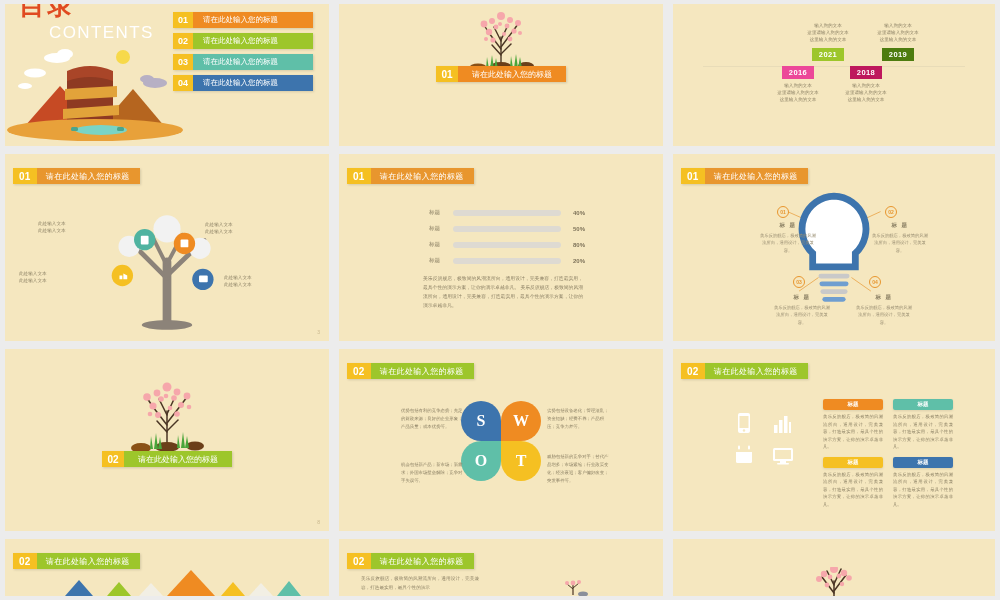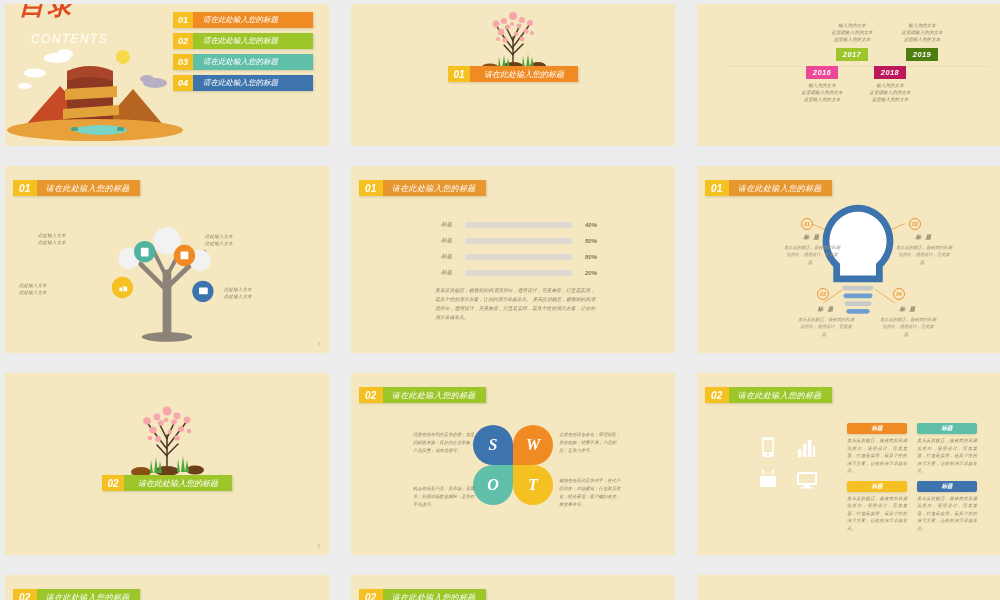--- a/index.html
+++ b/index.html
@@ -7,22 +7,21 @@
   body {
     background:#ececec;
     font-family:"Liberation Sans","DejaVu Sans",sans-serif;
   }
   .grid {
     position:relative;
     width:1000px; height:600px;
     display:grid;
     grid-template-columns:334px 334px 332px;
     grid-template-rows:150px 195px 190px 65px;
-    gap:12px;
-    font-style:italic;
+    gap:0;
   }
   .slide {
     position:relative;
     background:#f5e7bf;
     overflow:hidden;
     margin:4px 5px;
   }
   
   .hdr {
     position:absolute; left:8px; top:14px;
@@ -49,22 +48,22 @@
   }
   .pgnum { position:absolute; right:9px; bottom:6px; font-size:5px; color:#c9b88e; }
 
   
   .s1-title {
     position:absolute; left:14px; top:-12px;
     font-size:26px; font-weight:bold; color:#e04a20;
     letter-spacing:2px; line-height:1;
   }
   .s1-sub {
-    position:absolute; left:26px; top:19px;
-    font-size:12px; color:#ffffff; letter-spacing:1.4px;margin-top:9px;
+    position:absolute; left:44px; top:19px;
+    font-size:17px; color:#ffffff; letter-spacing:1.4px;
   }
   .s1-list { position:absolute; left:168px; top:8px; }
   .s1-row {
     display:flex; align-items:stretch; height:16px; margin-bottom:5px;
     filter:drop-shadow(1px 1px 1px rgba(0,0,0,.12));
   }
   .s1-row .n {
     background:#f5c022; color:#fff; font-size:9px; font-weight:bold;
     width:20px; display:flex; align-items:center; justify-content:center;
   }
@@ -260,21 +259,21 @@
       <div class="tl-year" style="background:#ec4899">2016</div>
       <div class="tl-txt" style="margin-top:3px">输入您的文本</div>
       <div class="tl-txt">这里请输入您的文本</div>
       <div class="tl-txt">这里输入您的文本</div>
     </div>
 
     <div class="tl-node" style="left:110px; top:18px">
       <div class="tl-txt">输入您的文本</div>
       <div class="tl-txt">这里请输入您的文本</div>
       <div class="tl-txt">这里输入您的文本</div>
-      <div class="tl-year" style="background:#9dc62b;margin-top:2px">2017</div>
+      <div class="tl-year" style="background:#9dc62b;margin-top:2px">2021</div>
     </div>
 
     <div class="tl-node" style="left:148px; top:57px">
       <div class="tl-year" style="background:#be185d">2018</div>
       <div class="tl-txt" style="margin-top:3px">输入您的文本</div>
       <div class="tl-txt">这里请输入您的文本</div>
       <div class="tl-txt">这里输入您的文本</div>
     </div>
 
     <div class="tl-node" style="left:180px; top:18px">

